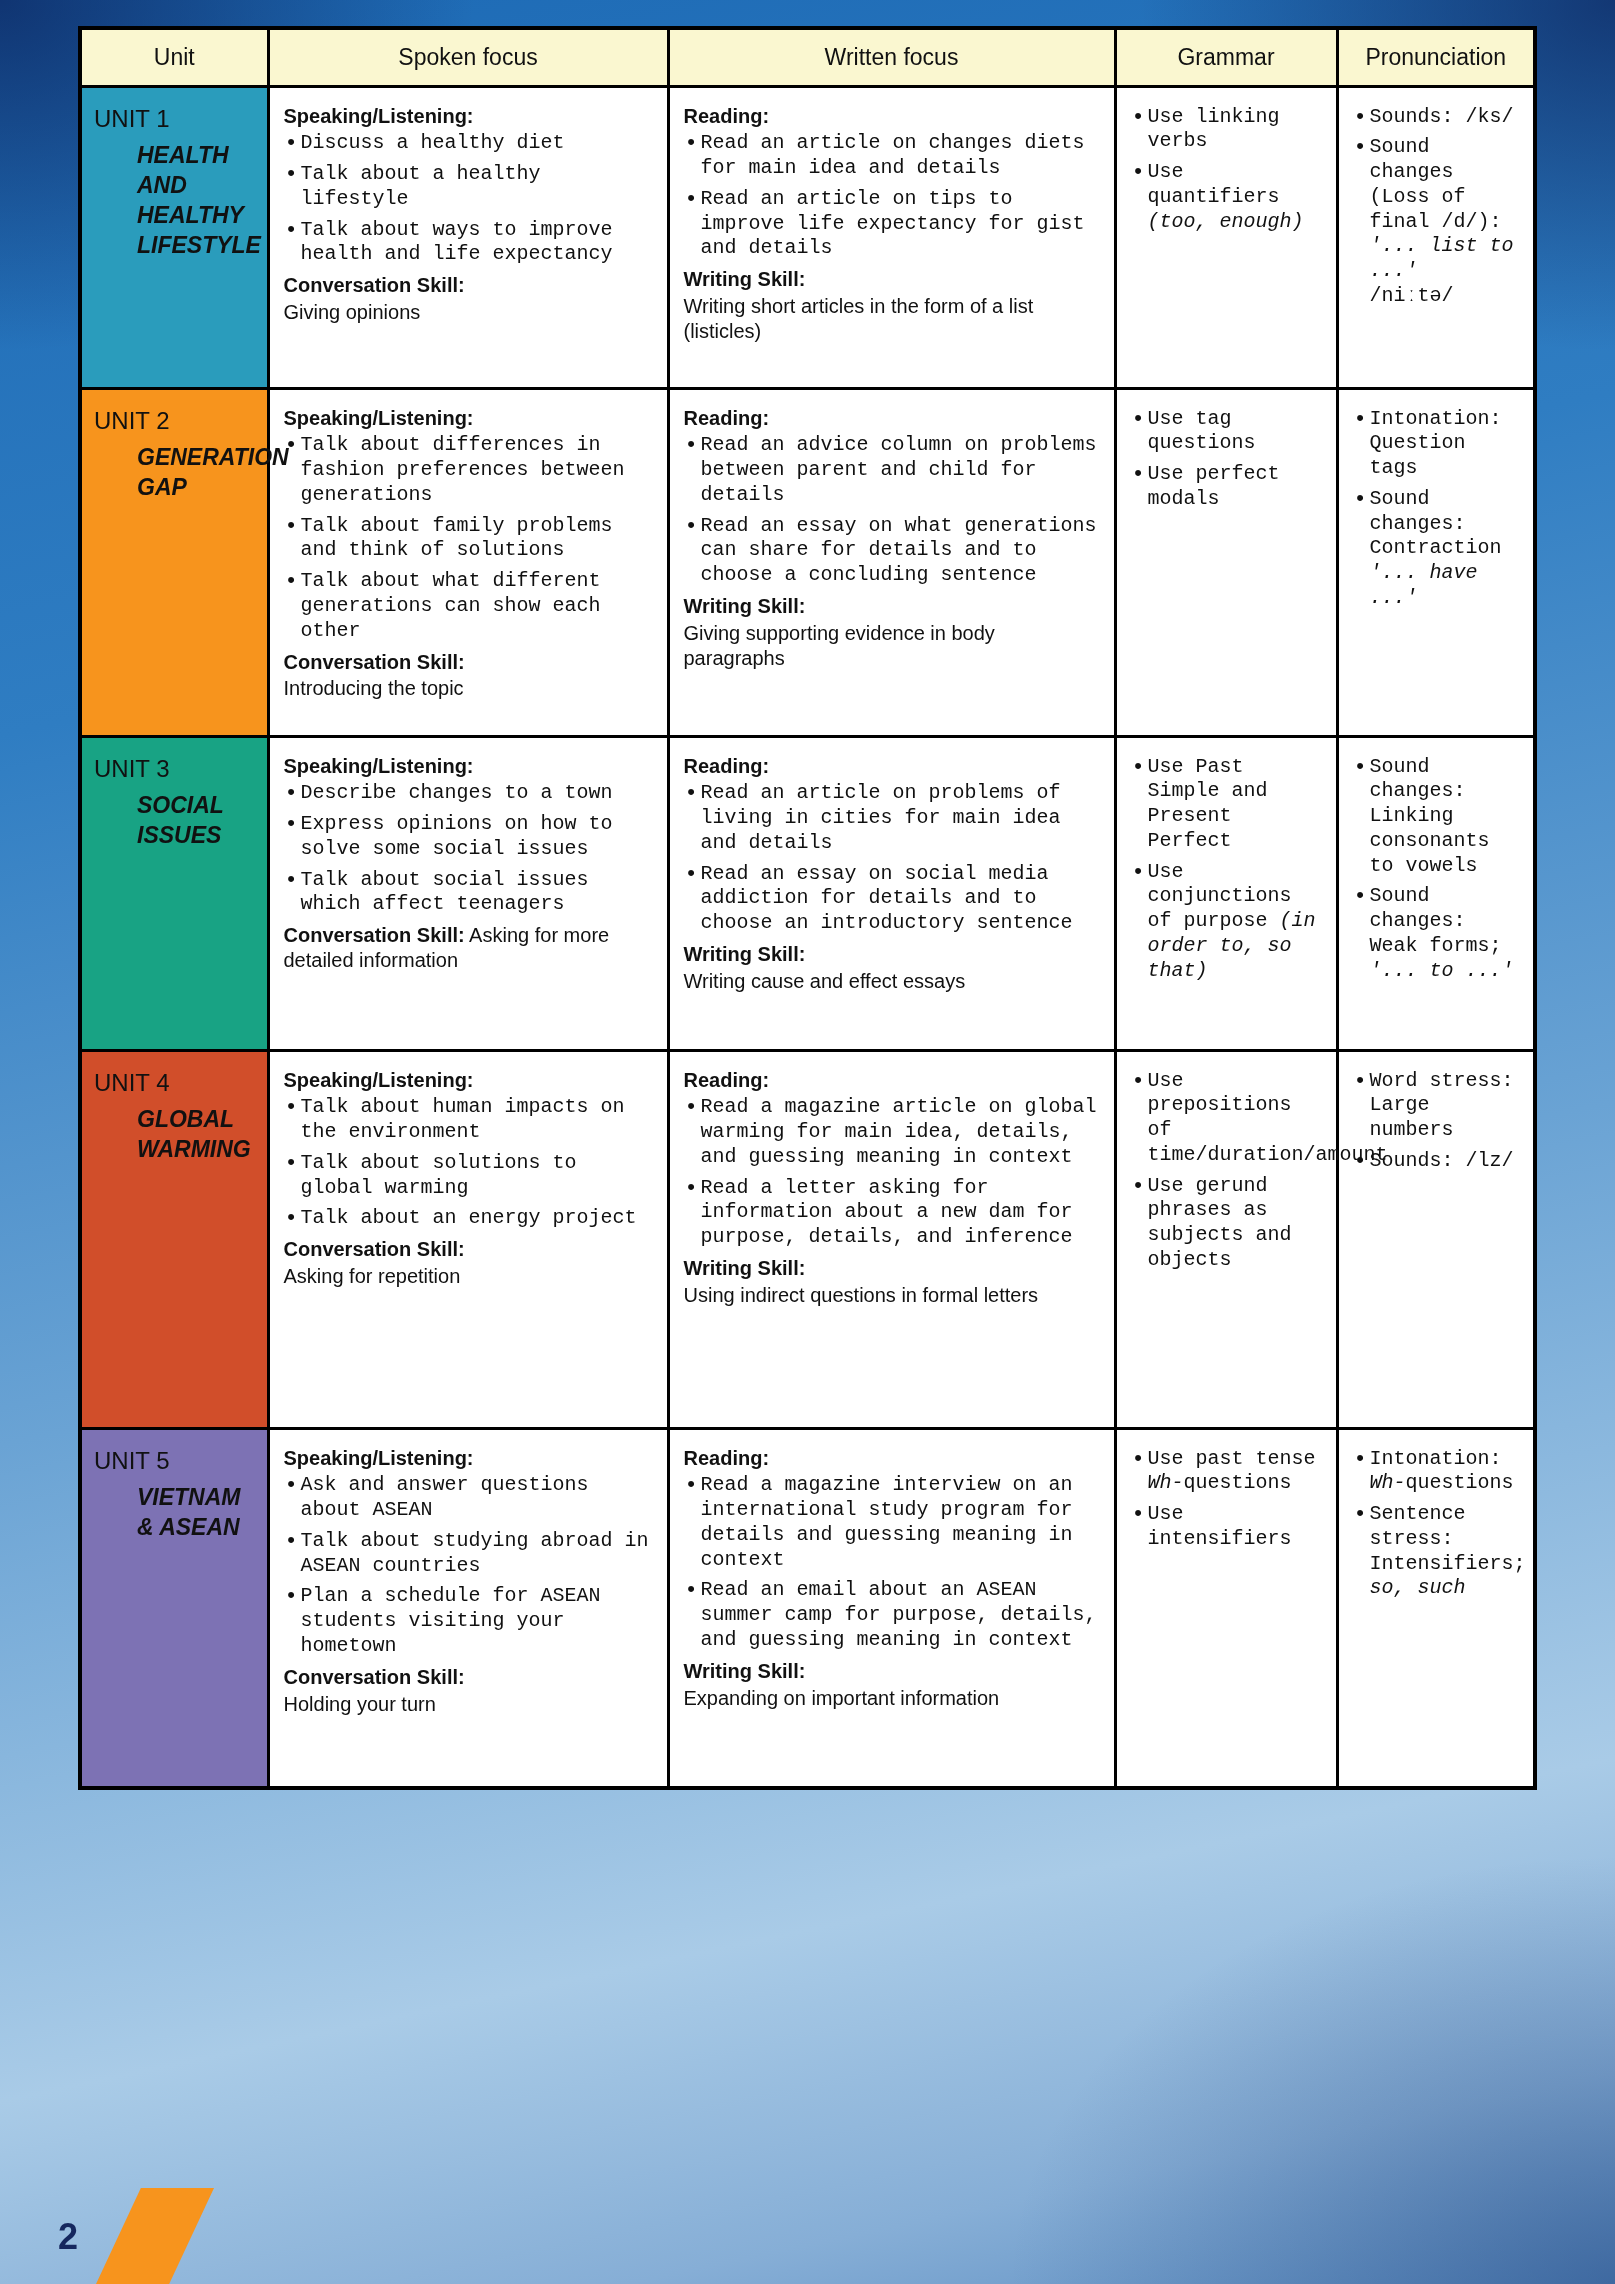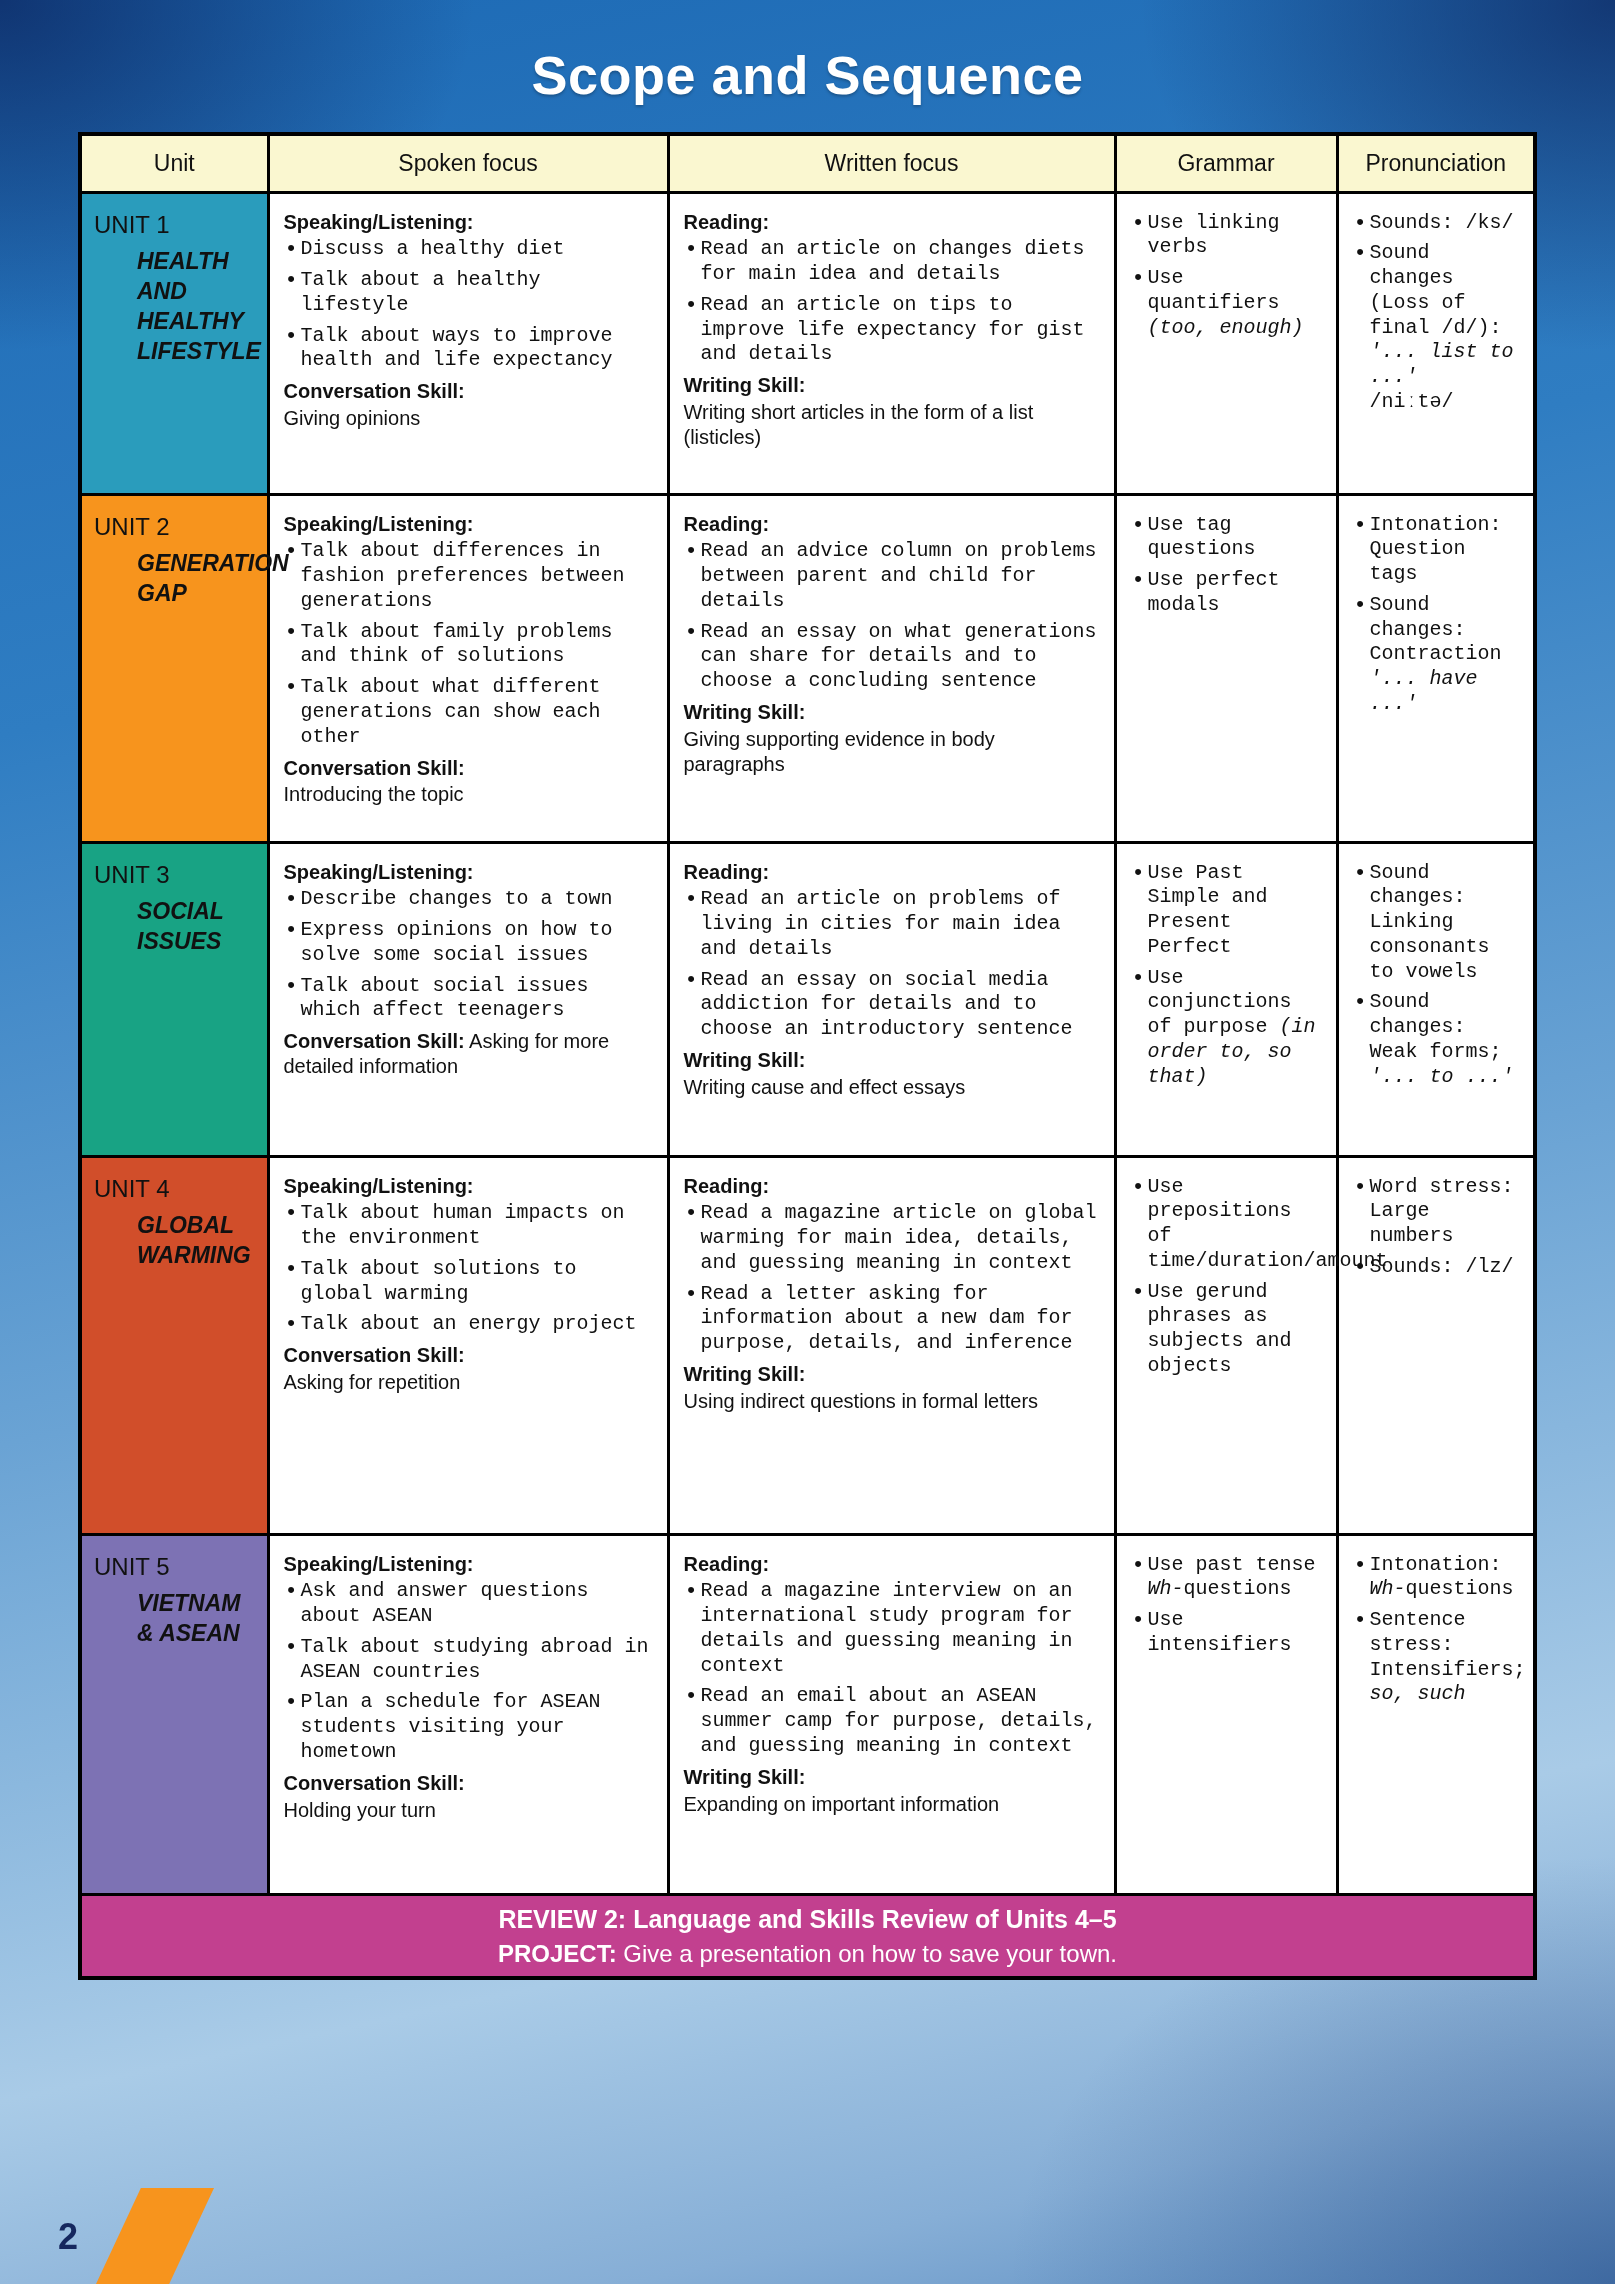--- a/index.html
+++ b/index.html
@@ -56,21 +56,20 @@
   }
   .page-number {
     position:absolute; left:58px; bottom:26px;
     font-size:36px; font-weight:bold; color:#15275e;
   }
 </style>
 </head>
 <body>
 
 <div class="page">
-  <div class="page-title">Scope and Sequence</div>
 
   <table class="scope">
     <colgroup>
       <col style="width:188px">
       <col style="width:400px">
       <col style="width:447px">
       <col style="width:222px">
       <col style="width:198px">
     </colgroup>
     <thead>
@@ -224,24 +223,18 @@
           </td>
           <td class="content-cell">
             <div class="bullet">Use past tense <i>Wh-</i>questions</div>
             <div class="bullet">Use intensifiers</div>
           </td>
           <td class="content-cell">
             <div class="bullet">Intonation: <i>Wh-</i>questions</div>
             <div class="bullet">Sentence stress: Intensifiers; <i>so, such</i></div>
           </td>
         </tr>
-        <tr class="review-row">
-          <td colspan="5" style="background: rgb(194, 64, 143);">
-            <div class="review-line1">REVIEW 2: Language and Skills Review of Units 4–5</div>
-            <div class="review-line2"><b>PROJECT:</b> Give a presentation on how to save your town.</div>
-          </td>
-        </tr>
       </tbody>
   </table>
 
   <div class="footer-ribbon"></div>
   <div class="page-number">2</div>
 </div>
 
 </body></html>

